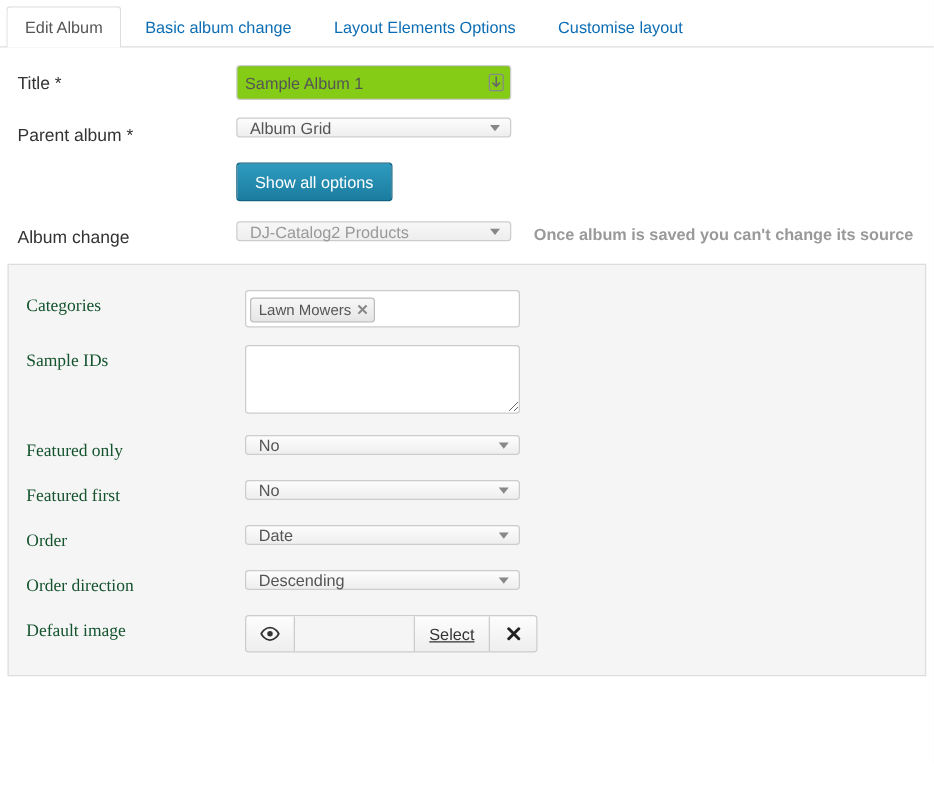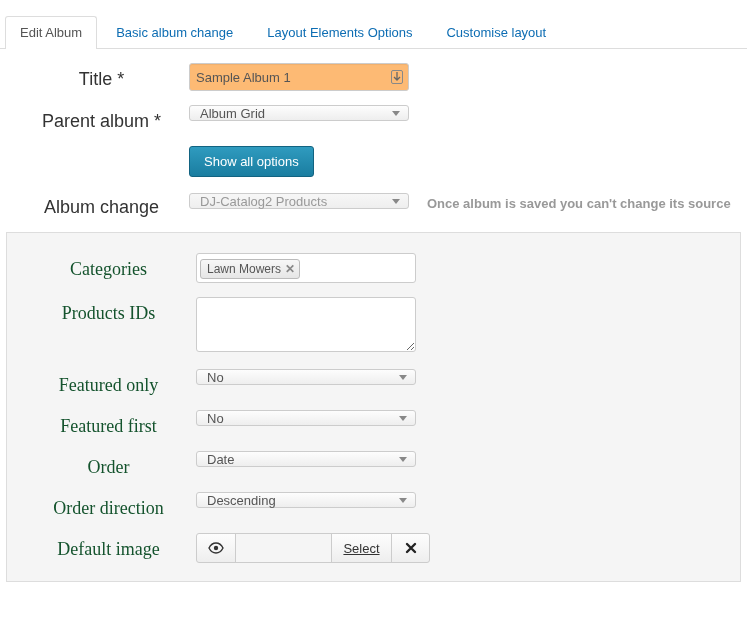--- a/index.html
+++ b/index.html
@@ -8,21 +8,21 @@
     padding: 0;
     font-family: Arial, "Helvetica Neue", Helvetica, sans-serif;
     font-size: 13px;
     color: #333;
     background: #fff;
     width: 747px;
   }
   .tabs {
     display: flex;
     border-bottom: 1px solid #ddd;
-    padding: 16px 5px 0 5px;
+    padding: 5px 5px 0 5px;
   }
   .tab {
     padding: 8px 14px;
     color: #0d6db3;
     cursor: pointer;
     border: 1px solid transparent;
     border-bottom: none;
     margin-right: 4px;
     font-size: 13px;
     border-radius: 3px 3px 0 0;
@@ -40,35 +40,34 @@
   }
   .row {
     display: flex;
     align-items: flex-start;
     margin-bottom: 14px;
   }
   .row .lbl {
     width: 175px;
     padding-top: 6px;
     color: #333;
-    font-size: 18px;
-    text-align: center;
+    font-size: 14px;
   }
   .control-wrap {
     flex: 1;
   }
   .text-input {
     width: 220px;
     height: 28px;
     padding: 3px 6px;
     border: 1px solid #ccc;
     border-radius: 3px;
     font-size: 13px;
     color: #555;
-    background: #fdba74;
+    background: #84cc16;
     box-shadow: inset 0 1px 1px rgba(0,0,0,0.06);
   }
   .select-like {
     width: 220px;
     height: 16px;
     border: 1px solid #ccc;
     border-radius: 3px;
     background: linear-gradient(#fdfdfd, #eee);
     display: flex;
     align-items: center;
@@ -260,21 +259,21 @@
       <div class="tag-container">
         <span class="tag">
           <span>Lawn Mowers</span>
           <span class="x">✕</span>
         </span>
       </div>
     </div>
   </div>
 
   <div class="row">
-    <div class="lbl">Products IDs</div>
+    <div class="lbl">Sample IDs</div>
     <div class="control-wrap">
       <textarea class="textarea" style=""></textarea>
     </div>
   </div>
 
   <div class="row">
     <div class="lbl">Featured only</div>
     <div class="control-wrap">
       <div class="select-like">
         <span>No</span>

